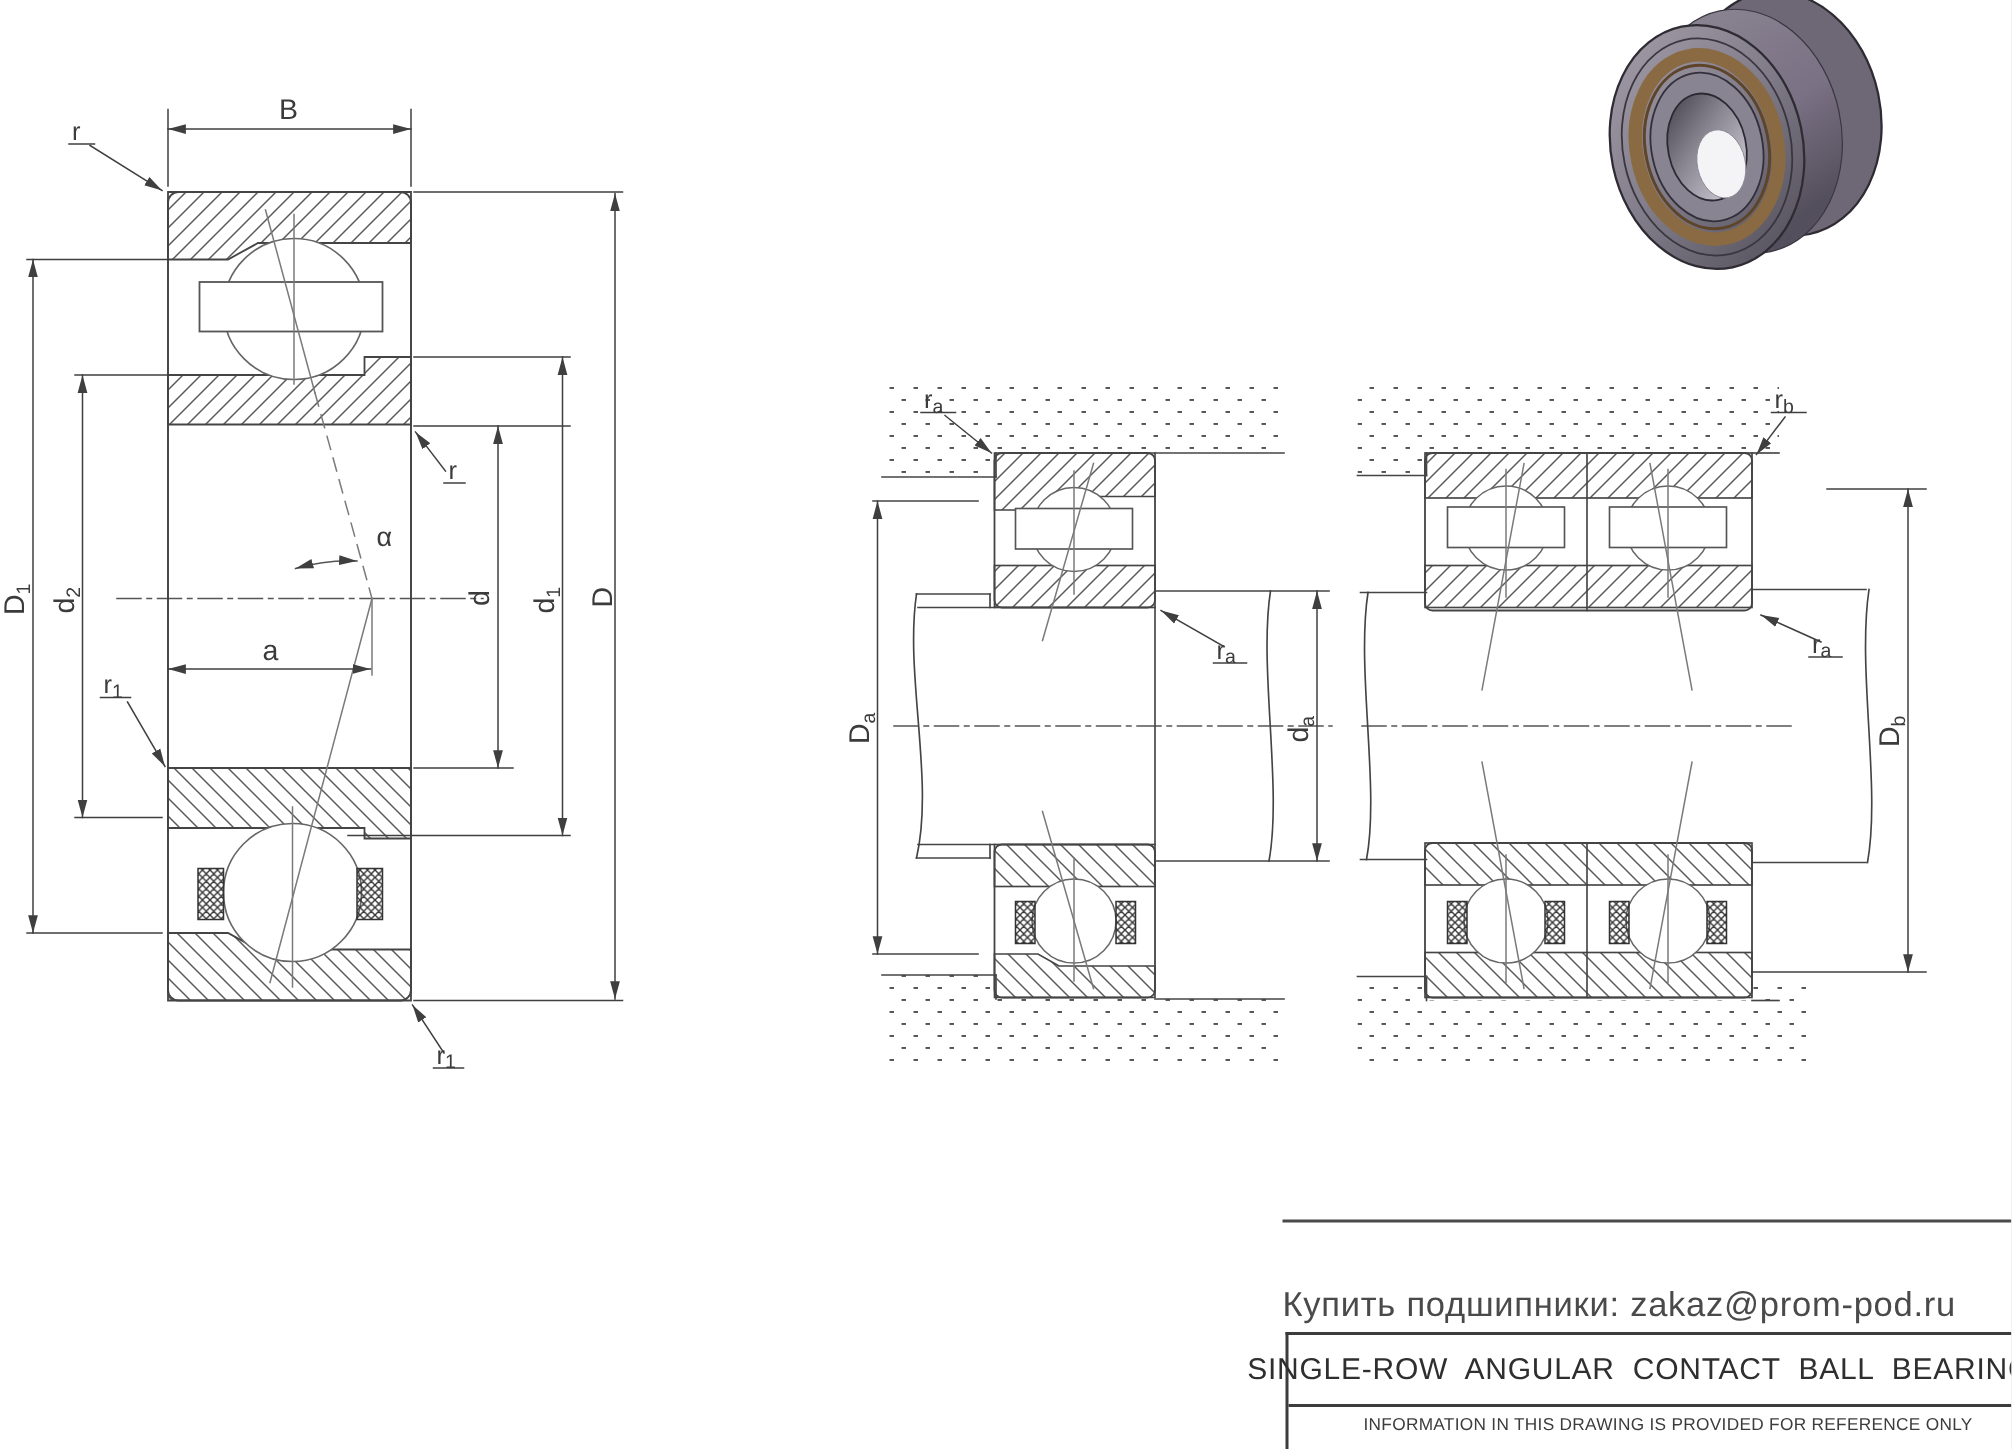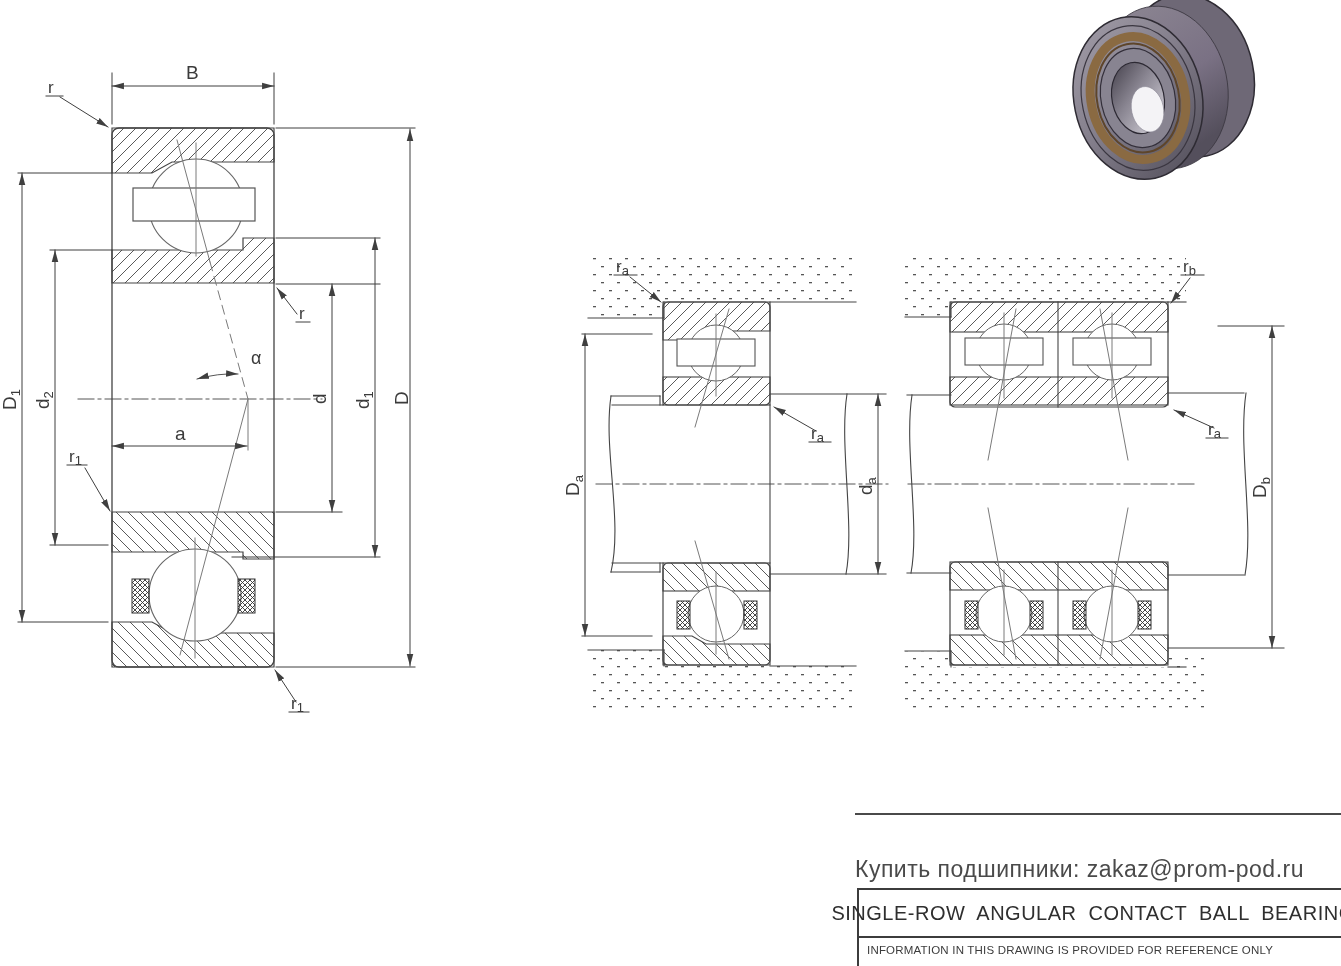--- a/index.html
+++ b/index.html
@@ -12,21 +12,21 @@
   .alphatxt{font-size:18px;}
   
   .rule{position:absolute;left:855px;top:813px;width:486px;height:2px;background:#4a4a4a;}
   .contact{position:absolute;left:855px;top:856px;width:486px;text-align:left;
            font-size:23px;color:#4a4a4a;letter-spacing:0.5px;}
   .titleblock{position:absolute;left:857px;top:888px;width:484px;height:78px;
               border-top:2px solid #3c3c3c;border-left:2px solid #3c3c3c;box-sizing:border-box;}
   .titleblock .title{height:46px;display:flex;align-items:center;justify-content:center;
                      font-size:20px;color:#2f2f2f;word-spacing:6px;letter-spacing:0.5px;
                      border-bottom:2px solid #3c3c3c;white-space:nowrap;}
-  .titleblock .disclaimer{padding:6px 0 0 8px;font-size:11.5px;color:#3c3c3c;letter-spacing:0.2px;}
+  .titleblock .disclaimer{padding:6px 0 0 8px;font-size:11.5px;color:#3c3c3c;letter-spacing:0.2px;margin-left:42px;}
 </style>
 </head>
 <body>
 
 <div id="canvas">
 
 <svg width="1341" height="966" viewBox="0 0 1341 966">
   <defs>
     <pattern id="hatchA" width="12" height="12" patternUnits="userSpaceOnUse">
       <path d="M-3,15 L15,-3 M-9,9 L9,-9 M3,21 L21,3" stroke="#5a5a5a" stroke-width="1" fill="none"></path>

